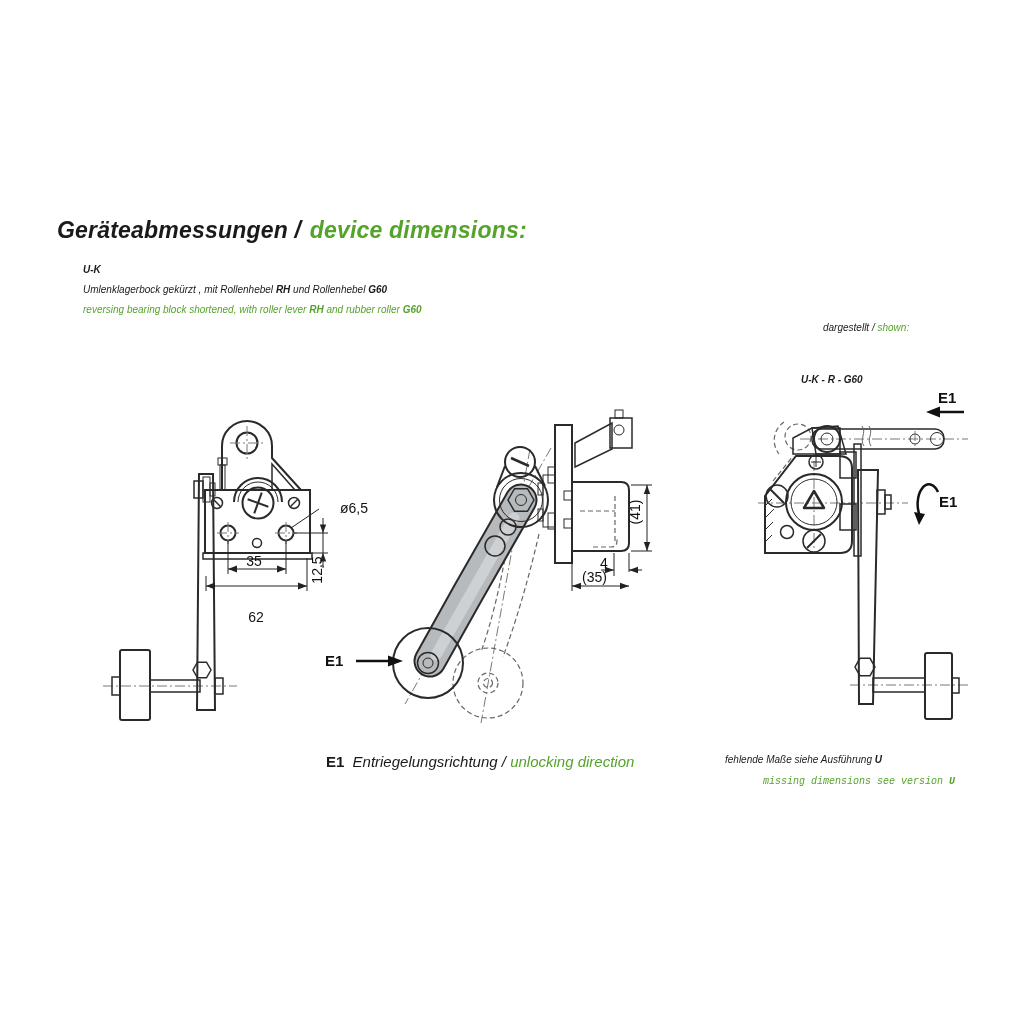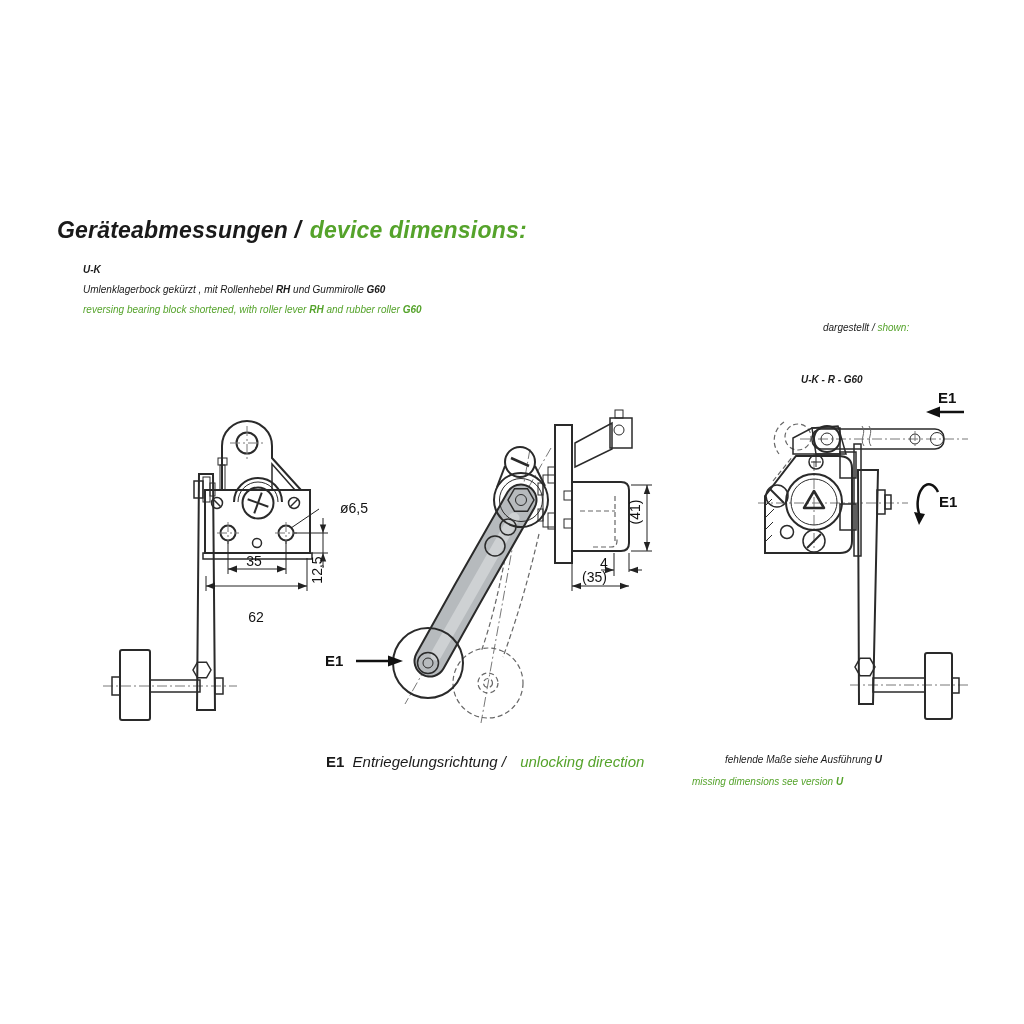--- a/index.html
+++ b/index.html
@@ -1,19 +1,19 @@
 <!DOCTYPE html>
 <html><head>
 <meta charset="utf-8">
 <style>
   html,body{margin:0;padding:0;}
   body{width:1024px;height:1024px;background:#ffffff;position:relative;overflow:hidden;
        font-family:"Liberation Sans",sans-serif;color:#1a1a1a;}
   .abs{position:absolute;}
-  .it{font-style:italic;margin-left:10px;}
+  .it{font-style:italic;}
   .b{font-weight:bold;}
   .green{color:#55a32b;}
   .title{font-size:23px;font-weight:bold;font-style:italic;letter-spacing:.2px;}
   .txt{font-size:10px;line-height:20px;font-style:italic;}
   .dim{position:absolute;font-size:14px;color:#111;white-space:nowrap;}
   .rot{transform:rotate(-90deg);transform-origin:center;text-align:center;}
   .e1{position:absolute;font-size:15px;font-weight:bold;color:#111;white-space:nowrap;}
   svg{position:absolute;overflow:visible;}
   .s2{stroke:#2a2a2a;stroke-width:2;fill:none;}
   .s15{stroke:#2a2a2a;stroke-width:1.5;fill:none;}
@@ -28,21 +28,21 @@
 <body>
 
 <div class="abs title" style="left:57px;top:217px;">
   <span>Geräteabmessungen /</span>
   <span class="green" style="margin-left:2px">device dimensions:</span>
 </div>
 
 <div class="abs txt b" style="left:83px;top:260px;">U-K</div>
 
 <div class="abs txt" style="left:83px;top:280px;">
-  <span>Umlenklagerbock gekürzt , mit Rollenhebel </span><span class="b">RH</span><span> und Gummirolle </span><span class="b">G60</span>
+  <span>Umlenklagerbock gekürzt , mit Rollenhebel </span><span class="b">RH</span><span> und Rollenhebel </span><span class="b">G60</span>
 </div>
 
 <div class="abs txt green" style="left:83px;top:300px;">
   <span>reversing bearing block shortened, with roller lever </span><span class="b">RH</span><span> and rubber roller </span><span class="b">G60</span>
 </div>
 
 <div class="abs txt" style="left:823px;top:318px;">
   <span>dargestellt /</span>
   <span class="green">shown:</span>
 </div>
@@ -268,16 +268,16 @@
 <div class="abs" style="left:326px;top:753px;font-size:15px;">
   <span class="b">E1</span>
   <span class="it" style="margin-left:4px">Entriegelungsrichtung /</span>
   <span class="it green">unlocking direction</span>
 </div>
 
 <div class="abs txt" style="left:725px;top:750px;">
   <span>fehlende Maße siehe Ausführung</span>
   <span class="b">U</span>
 </div>
-<div class="abs txt green" style="left:692px;top:772px;">
+<div class="abs txt green" style="left:763px;top:772px;font-family:Liberation Mono, monospace;">
   <span>missing dimensions see version</span>
   <span class="b">U</span>
 </div>
 
 </body></html>

